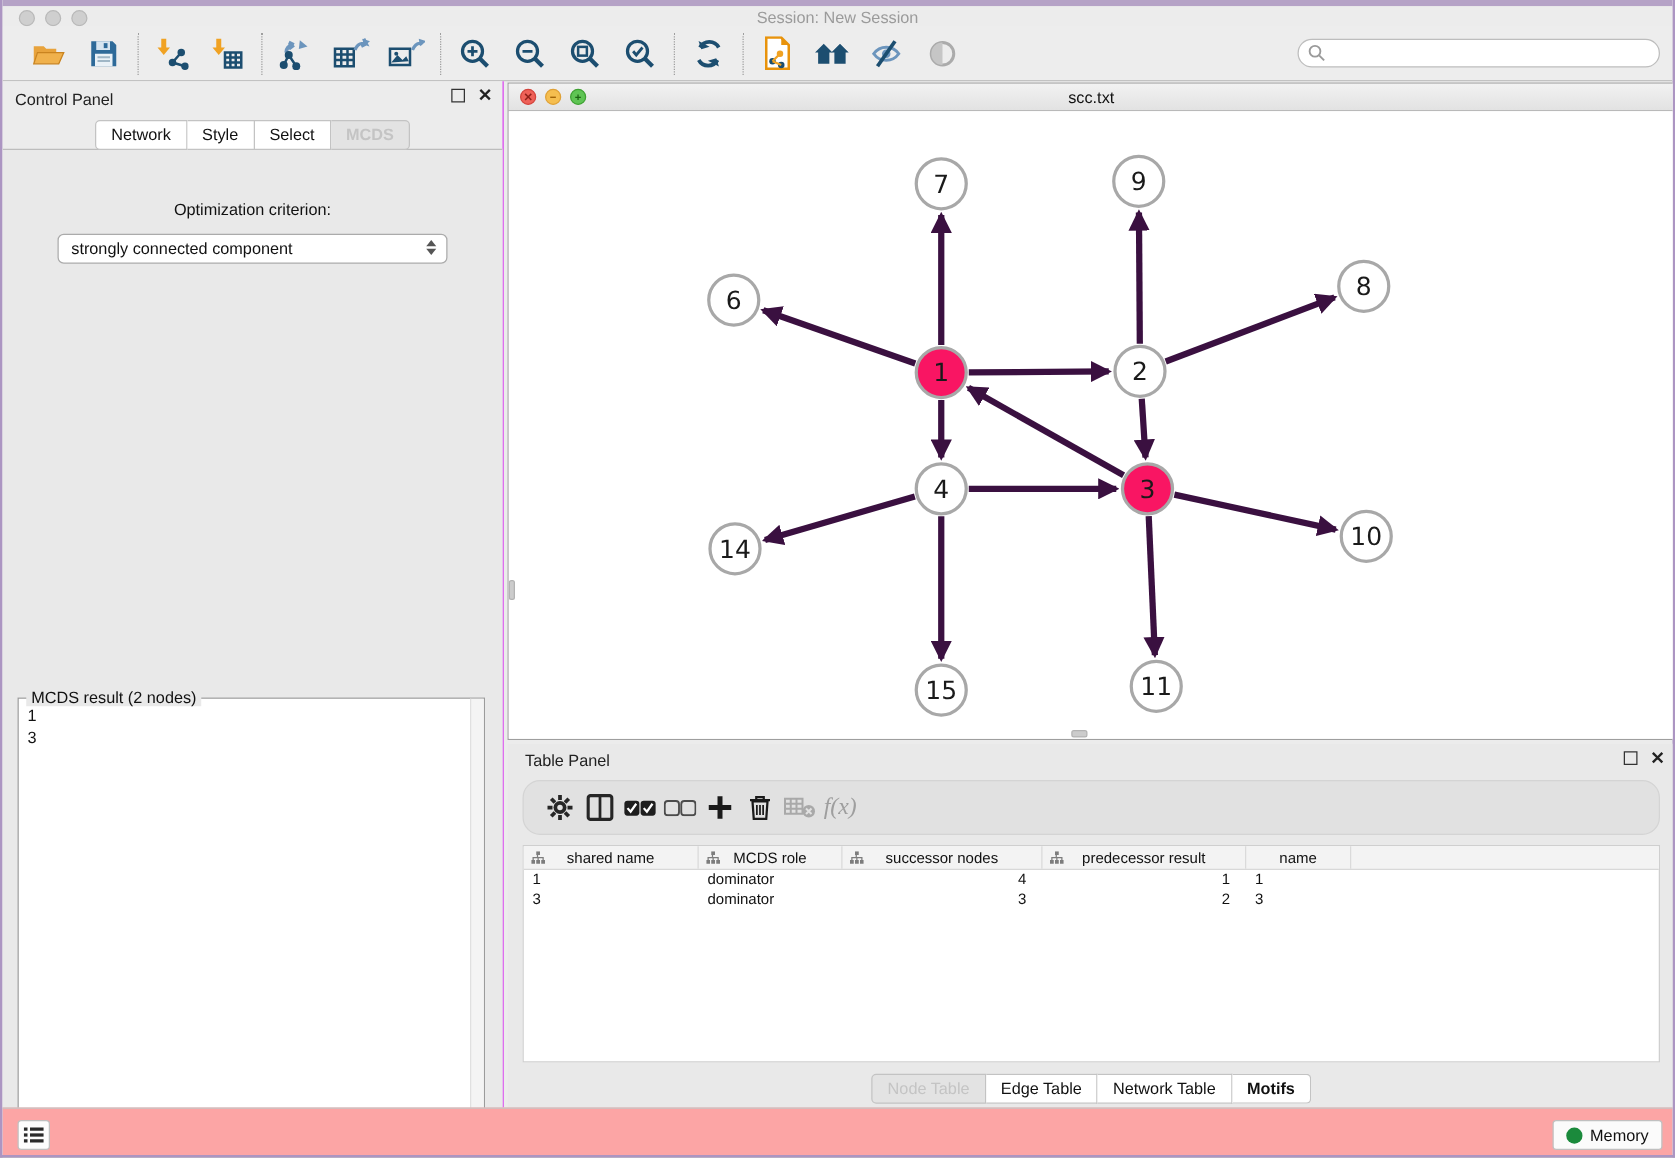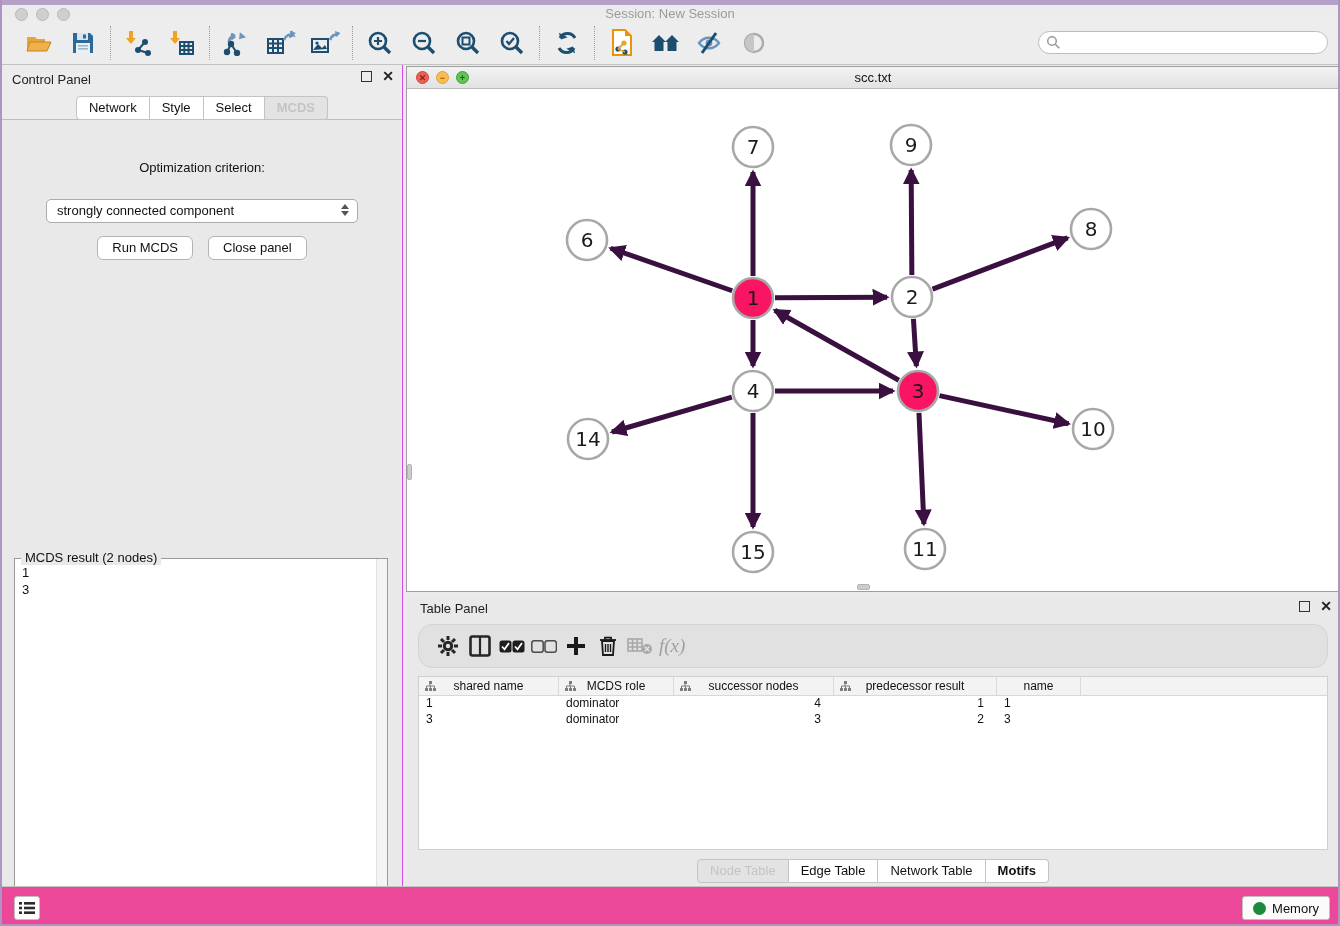--- a/index.html
+++ b/index.html
@@ -31,21 +31,21 @@
   .float-glyph { width:11px; height:11px; border:1.5px solid #333; display:inline-block; }
   .close-glyph { font-size:14px; font-weight:bold; color:#222; line-height:11px; }
   .cp-tabs { position:absolute; left:0; top:31px; width:100%; display:flex; justify-content:center; z-index:2; }
   .tab-seg { border:1px solid #C3C3C3; background:#fff; font-size:13px; padding:3px 12px 4px; color:#111; cursor:pointer; }
   .tab-seg:first-child { border-radius:4px 0 0 4px; }
   .tab-seg:last-child { border-radius:0 4px 4px 0;font-weight:bold; }
   .tab-seg + .tab-seg { border-left:none; }
   .tab-seg.selected { background:#E3E3E3; color:#C4C4C4; }
   .cp-body { position:absolute; left:0; top:54px; width:100%; height:767px; background:#E9E9E9; border-top:1px solid #BDBDBD; }
   .opt-label { margin-top:40px; text-align:center; font-size:13px; color:#111; }
-  .criterion-select { position:relative; margin:24px auto 0; width:312px; height:24px; background:#fff; border:1px solid #ABABAB; border-radius:5px; font-size:13px; line-height:22px; padding-left:10px; color:#111; cursor:pointer; }
+  .criterion-select { position:relative; margin:12px auto 0; width:312px; height:24px; background:#fff; border:1px solid #ABABAB; border-radius:5px; font-size:13px; line-height:22px; padding-left:10px; color:#111; cursor:pointer; }
   .stepper { position:absolute; right:8px; top:4px; display:flex; flex-direction:column; gap:2px; }
   .stepper .up { width:0; height:0; border-left:4px solid transparent; border-right:4px solid transparent; border-bottom:5px solid #555; }
   .stepper .down { width:0; height:0; border-left:4px solid transparent; border-right:4px solid transparent; border-top:5px solid #555; }
   .cp-buttons { margin-top:13px; display:flex; justify-content:center; gap:15px; }
   .cp-btn { background:#fff; border:1px solid #B3B3B3; border-radius:6px; font-size:13px; padding:3px 14px 4px; color:#111; cursor:pointer; }
   .result-fieldset { position:absolute; left:12px; top:438px; width:374px; height:384px; border:1px solid #9B9B9B; background:#fff; }
   .result-legend { position:absolute; left:6px; top:-9px; background:#E9E9E9; padding:0 4px; font-size:13px; color:#111; }
   .result-area { position:absolute; left:0; top:0; width:100%; height:100%; padding:5px 14px 5px 7px; font-size:13px; line-height:17px; color:#111; overflow:hidden; }
   .result-scroll { position:absolute; right:0; top:0; width:11px; height:100%; background:#F4F4F4; border-left:1px solid #E0E0E0; }
   
@@ -71,21 +71,21 @@
   .tbl { position:absolute; left:12px; top:81px; width:910px; height:174px; background:#fff; border:1px solid #CFCFCF; }
   .tbl-header { display:flex; height:19px; background:#F3F3F3; border-bottom:1px solid #D8D8D8; }
   .th { position:relative; display:flex; align-items:center; justify-content:center; font-size:12px; color:#111; border-right:1px solid #DADADA; }
   .th .tree { position:absolute; left:6px; top:4px; }
   .tbl-row { display:flex; height:16px; font-size:12px; color:#111; }
   .td { overflow:hidden; white-space:nowrap; }
   .td.left { padding-left:7px; text-align:left; }
   .td.right { padding-right:13px; text-align:right; }
   .tp-tabs { position:absolute; left:0; bottom:3px; width:100%; display:flex; justify-content:center; }
   
-  .statusbar { position:absolute; left:0; top:886px; width:100%; height:40px; background:#ec4899; border-top:1px solid #C5C5C5; }
+  .statusbar { position:absolute; left:0; top:886px; width:100%; height:40px; background:#fca5a5; border-top:1px solid #C5C5C5; }
   .list-btn { position:absolute; left:12px; top:9px; width:26px; height:24px; background:#FDFDFD; border:1px solid #C0C0C0; border-radius:3px; display:flex; align-items:center; justify-content:center; cursor:pointer; }
   .memory-btn { position:absolute; right:8px; top:9px; height:24px; background:#FBFBFB; border:1px solid #C0C0C0; border-radius:3px; display:flex; align-items:center; gap:6px; padding:0 10px; font-size:13px; color:#111; cursor:pointer; }
   .mem-dot { width:13px; height:13px; border-radius:50%; background:#1B8A3C; }
 </style>
 </head>
 <body>
 
 <div class="window">
 
   <div class="top-strip"></div>
@@ -270,24 +270,20 @@
         <div class="tab-seg selected">MCDS</div>
       </div>
     <div class="cp-body">
       <div class="opt-label">Optimization criterion:</div>
       <div class="criterion-select">
         <span>strongly connected component</span>
         <span class="stepper">
             <span class="up"></span>
             <span class="down"></span>
           </span>
-      </div>
-      <div class="cp-buttons">
-        <button class="cp-btn">Run MCDS</button>
-        <button class="cp-btn">Close panel</button>
       </div>
       <div class="result-fieldset">
         <span class="result-legend">MCDS result (2 nodes)</span>
         <div class="result-area" id="result-lines">
             <div>1</div>
             <div>3</div>
           </div>
         <div class="result-scroll"></div>
       </div>
     </div>

